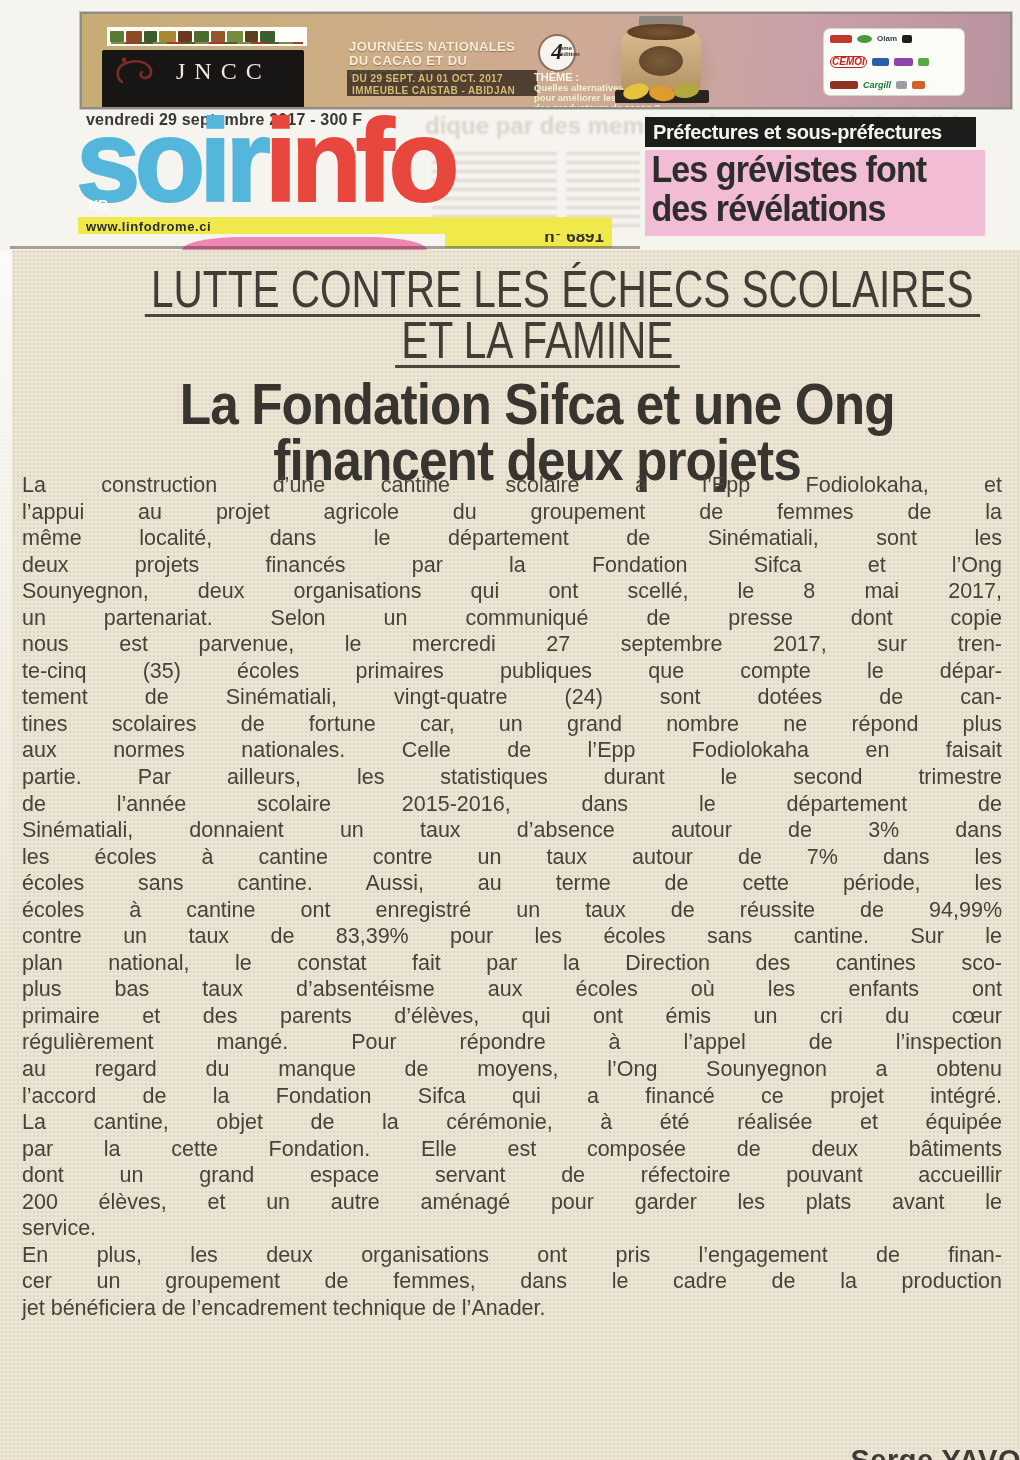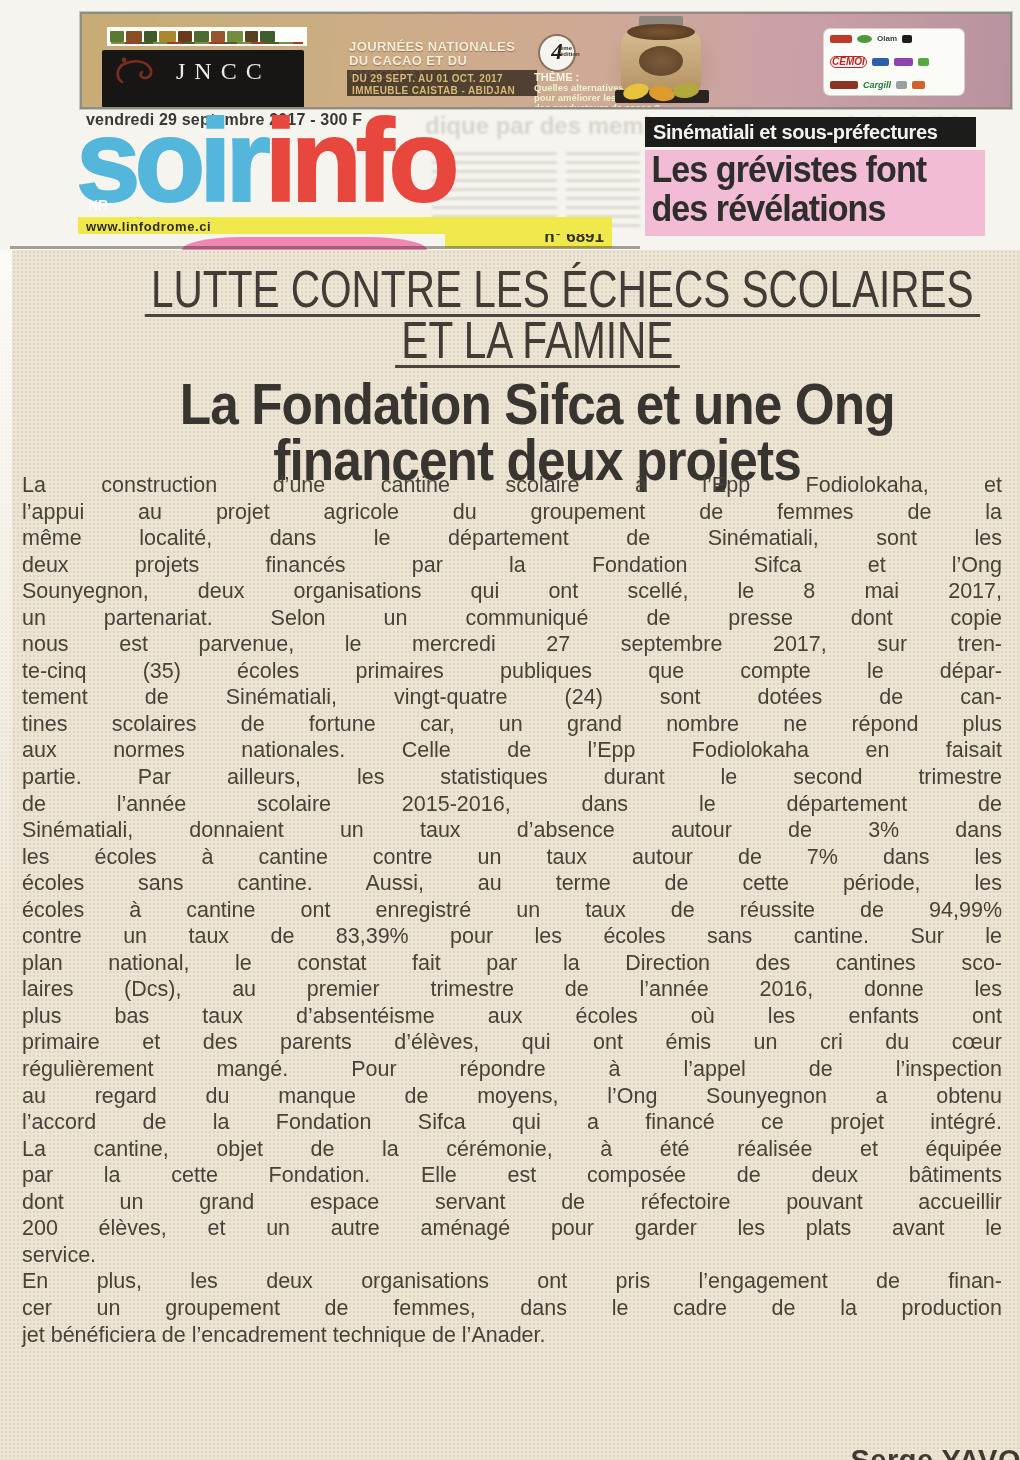--- a/index.html
+++ b/index.html
@@ -212,21 +212,21 @@
     <div class="pink-sliver"></div>
     <div class="ystrip2">
       <span class="issue">n° 6891</span>
     </div>
     <div class="ystrip">
       <span class="website">www.linfodrome.ci</span>
     </div>
     <div class="mast-rule"></div>
 
     <div class="kicker-banner">
-      <span>Sinématiali et sous-préfectures</span>
+      <span>Préfectures et sous-préfectures</span>
     </div>
     <div class="pink-box">
       <span class="l">Les grévistes font</span><br>
       <span class="l">des révélations</span>
     </div>
   </div>
 
   <div class="article">
     <div class="scan-edge"></div>
 
@@ -253,21 +253,20 @@
         <div class="bline">tines scolaires de fortune car, un grand nombre ne répond plus</div>
         <div class="bline">aux normes nationales. Celle de l’Epp Fodiolokaha en faisait</div>
         <div class="bline">partie. Par ailleurs, les statistiques durant le second trimestre</div>
         <div class="bline">de l’année scolaire 2015-2016, dans le département de</div>
         <div class="bline">Sinématiali, donnaient un taux d’absence autour de 3% dans</div>
         <div class="bline">les écoles à cantine contre un taux autour de 7% dans les</div>
         <div class="bline">écoles sans cantine. Aussi, au terme de cette période, les</div>
         <div class="bline">écoles à cantine ont enregistré un taux de réussite de 94,99%</div>
         <div class="bline">contre un taux de 83,39% pour les écoles sans cantine. Sur le</div>
         <div class="bline">plan national, le constat fait par la Direction des cantines sco-</div>
-        <div class="bline">laires (Dcs), au premier trimestre de l’année 2016, donne les</div>
         <div class="bline">plus bas taux d’absentéisme aux écoles où les enfants ont</div>
         <div class="bline">primaire et des parents d’élèves, qui ont émis un cri du cœur</div>
         <div class="bline">régulièrement mangé. Pour répondre à l’appel de l’inspection</div>
         <div class="bline">au regard du manque de moyens, l’Ong Sounyegnon a obtenu</div>
         <div class="bline">l’accord de la Fondation Sifca qui a financé ce projet intégré.</div>
         <div class="bline">La cantine, objet de la cérémonie, à été réalisée et équipée</div>
         <div class="bline">par la cette Fondation. Elle est composée de deux bâtiments</div>
         <div class="bline">dont un grand espace servant de réfectoire pouvant accueillir</div>
         <div class="bline">200 élèves, et un autre aménagé pour garder les plats avant le</div>
         <div class="bline last">service.</div>

